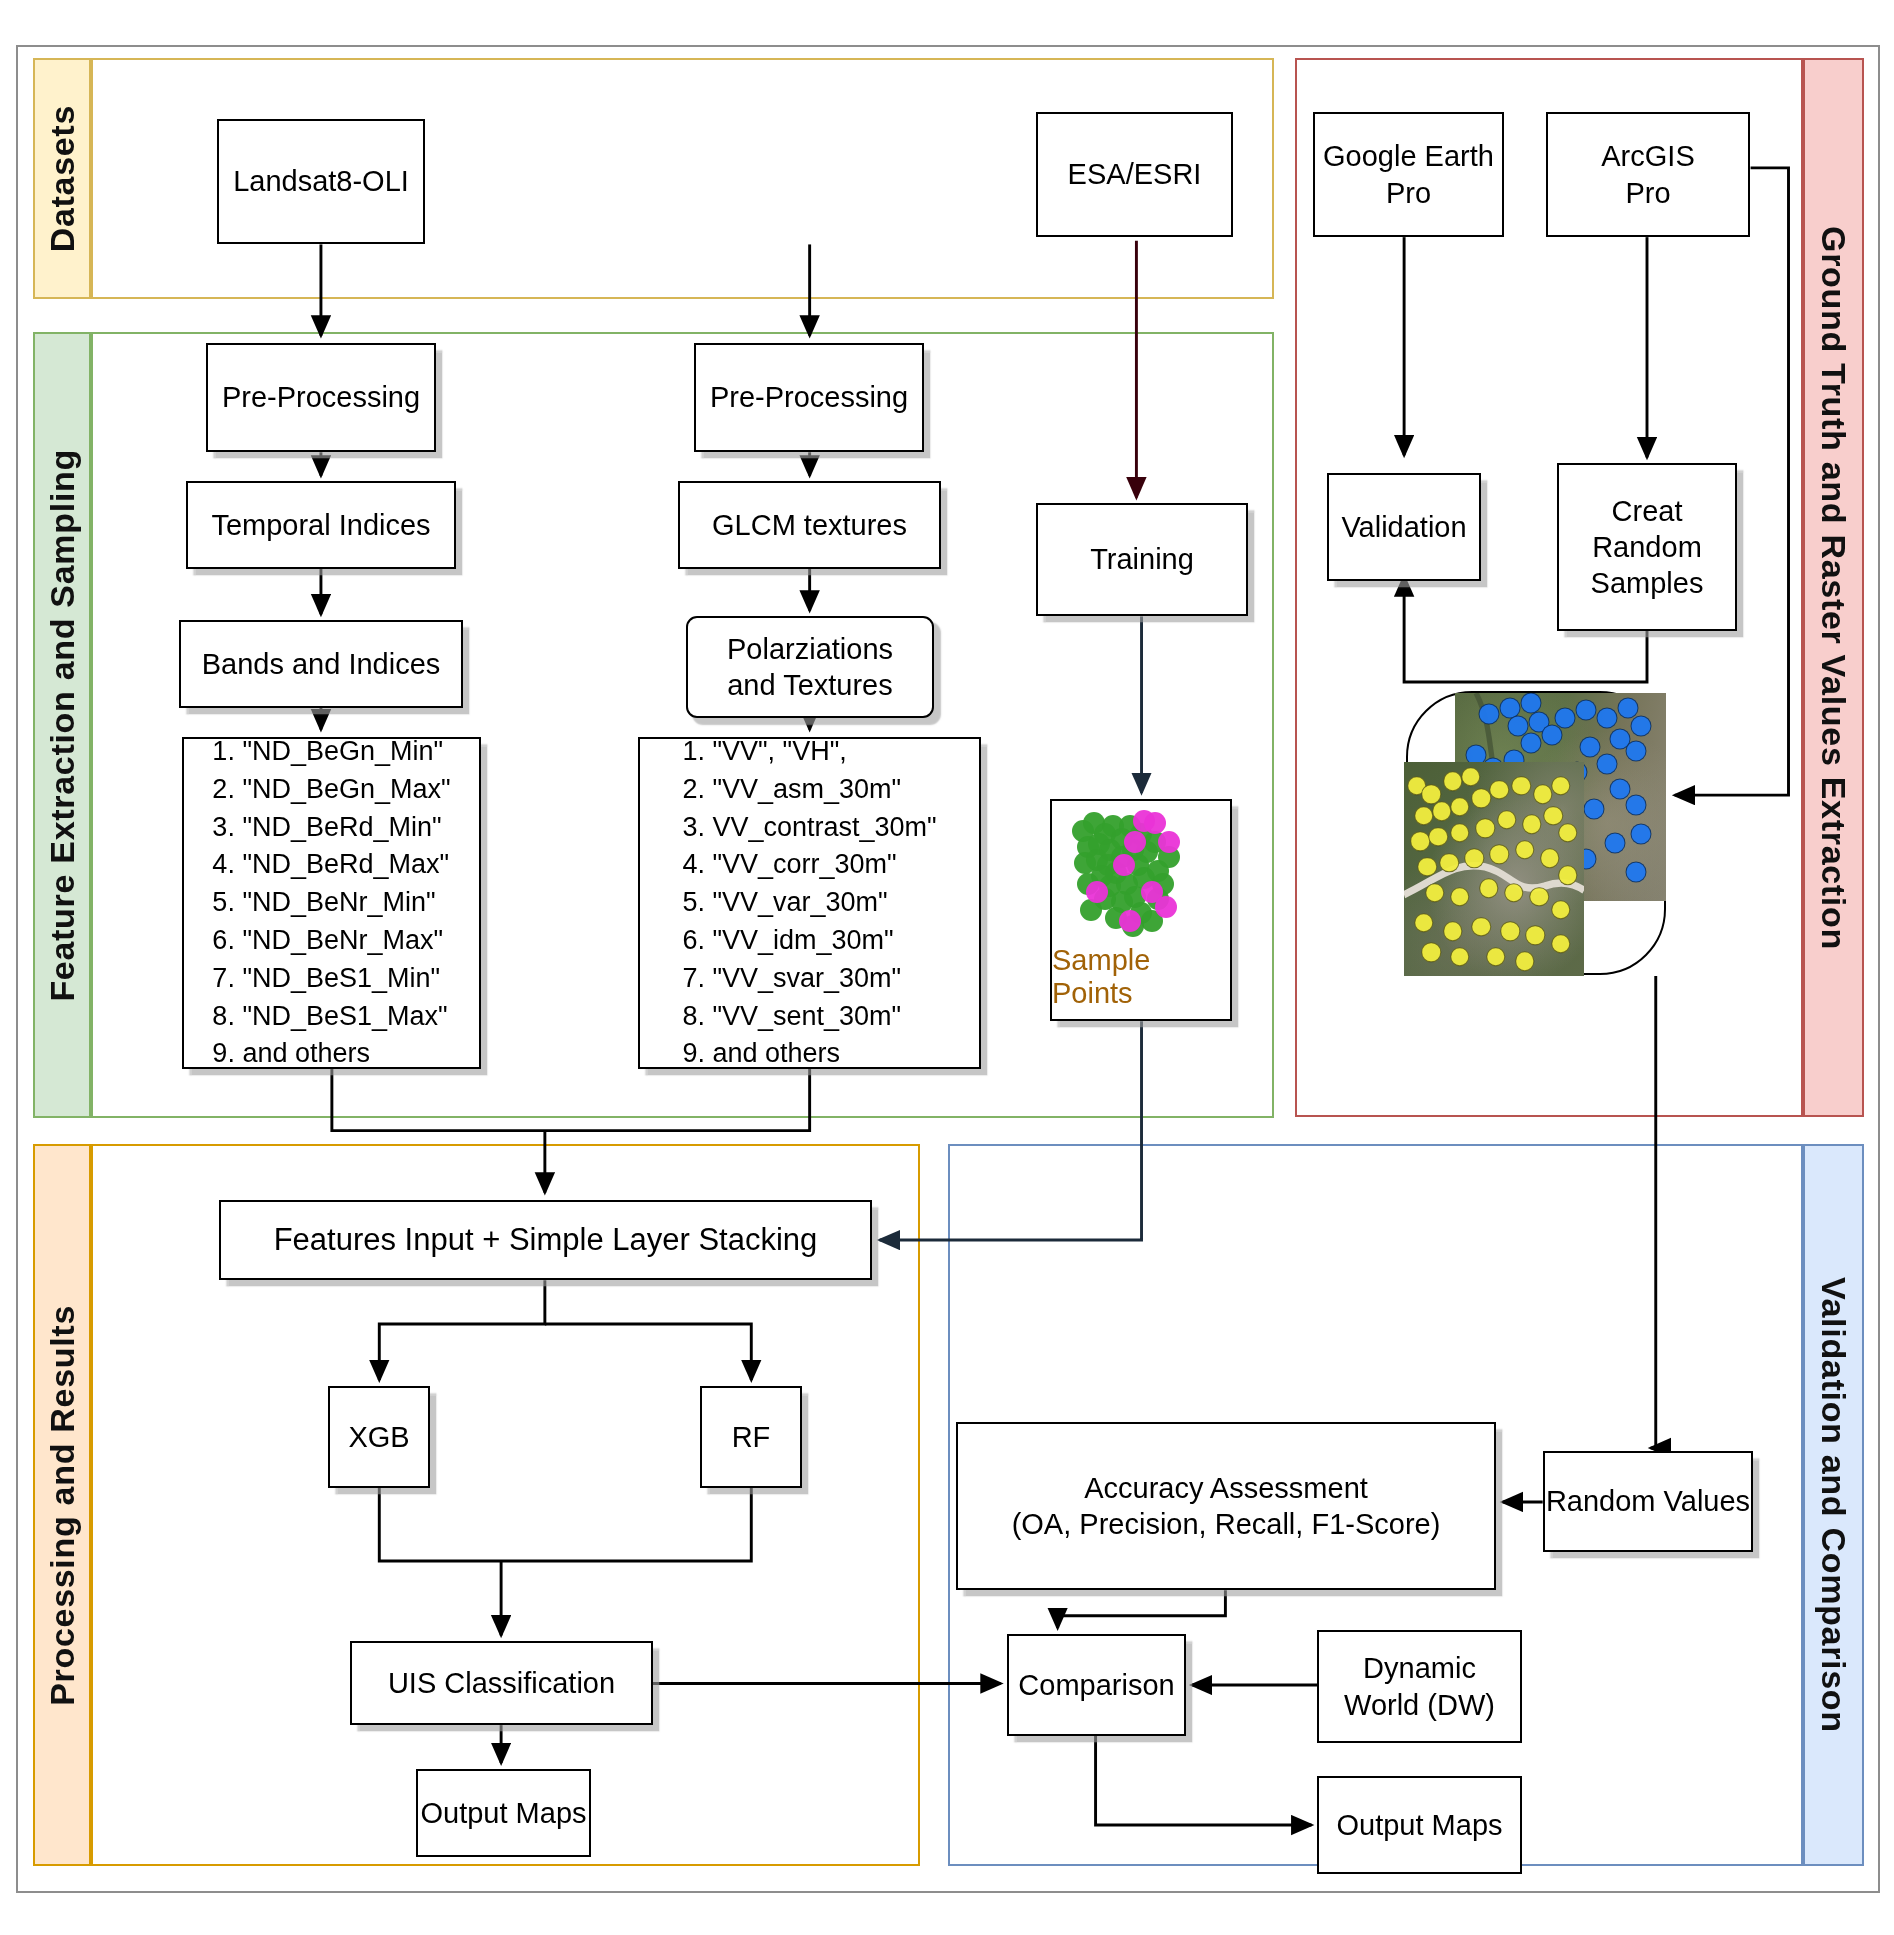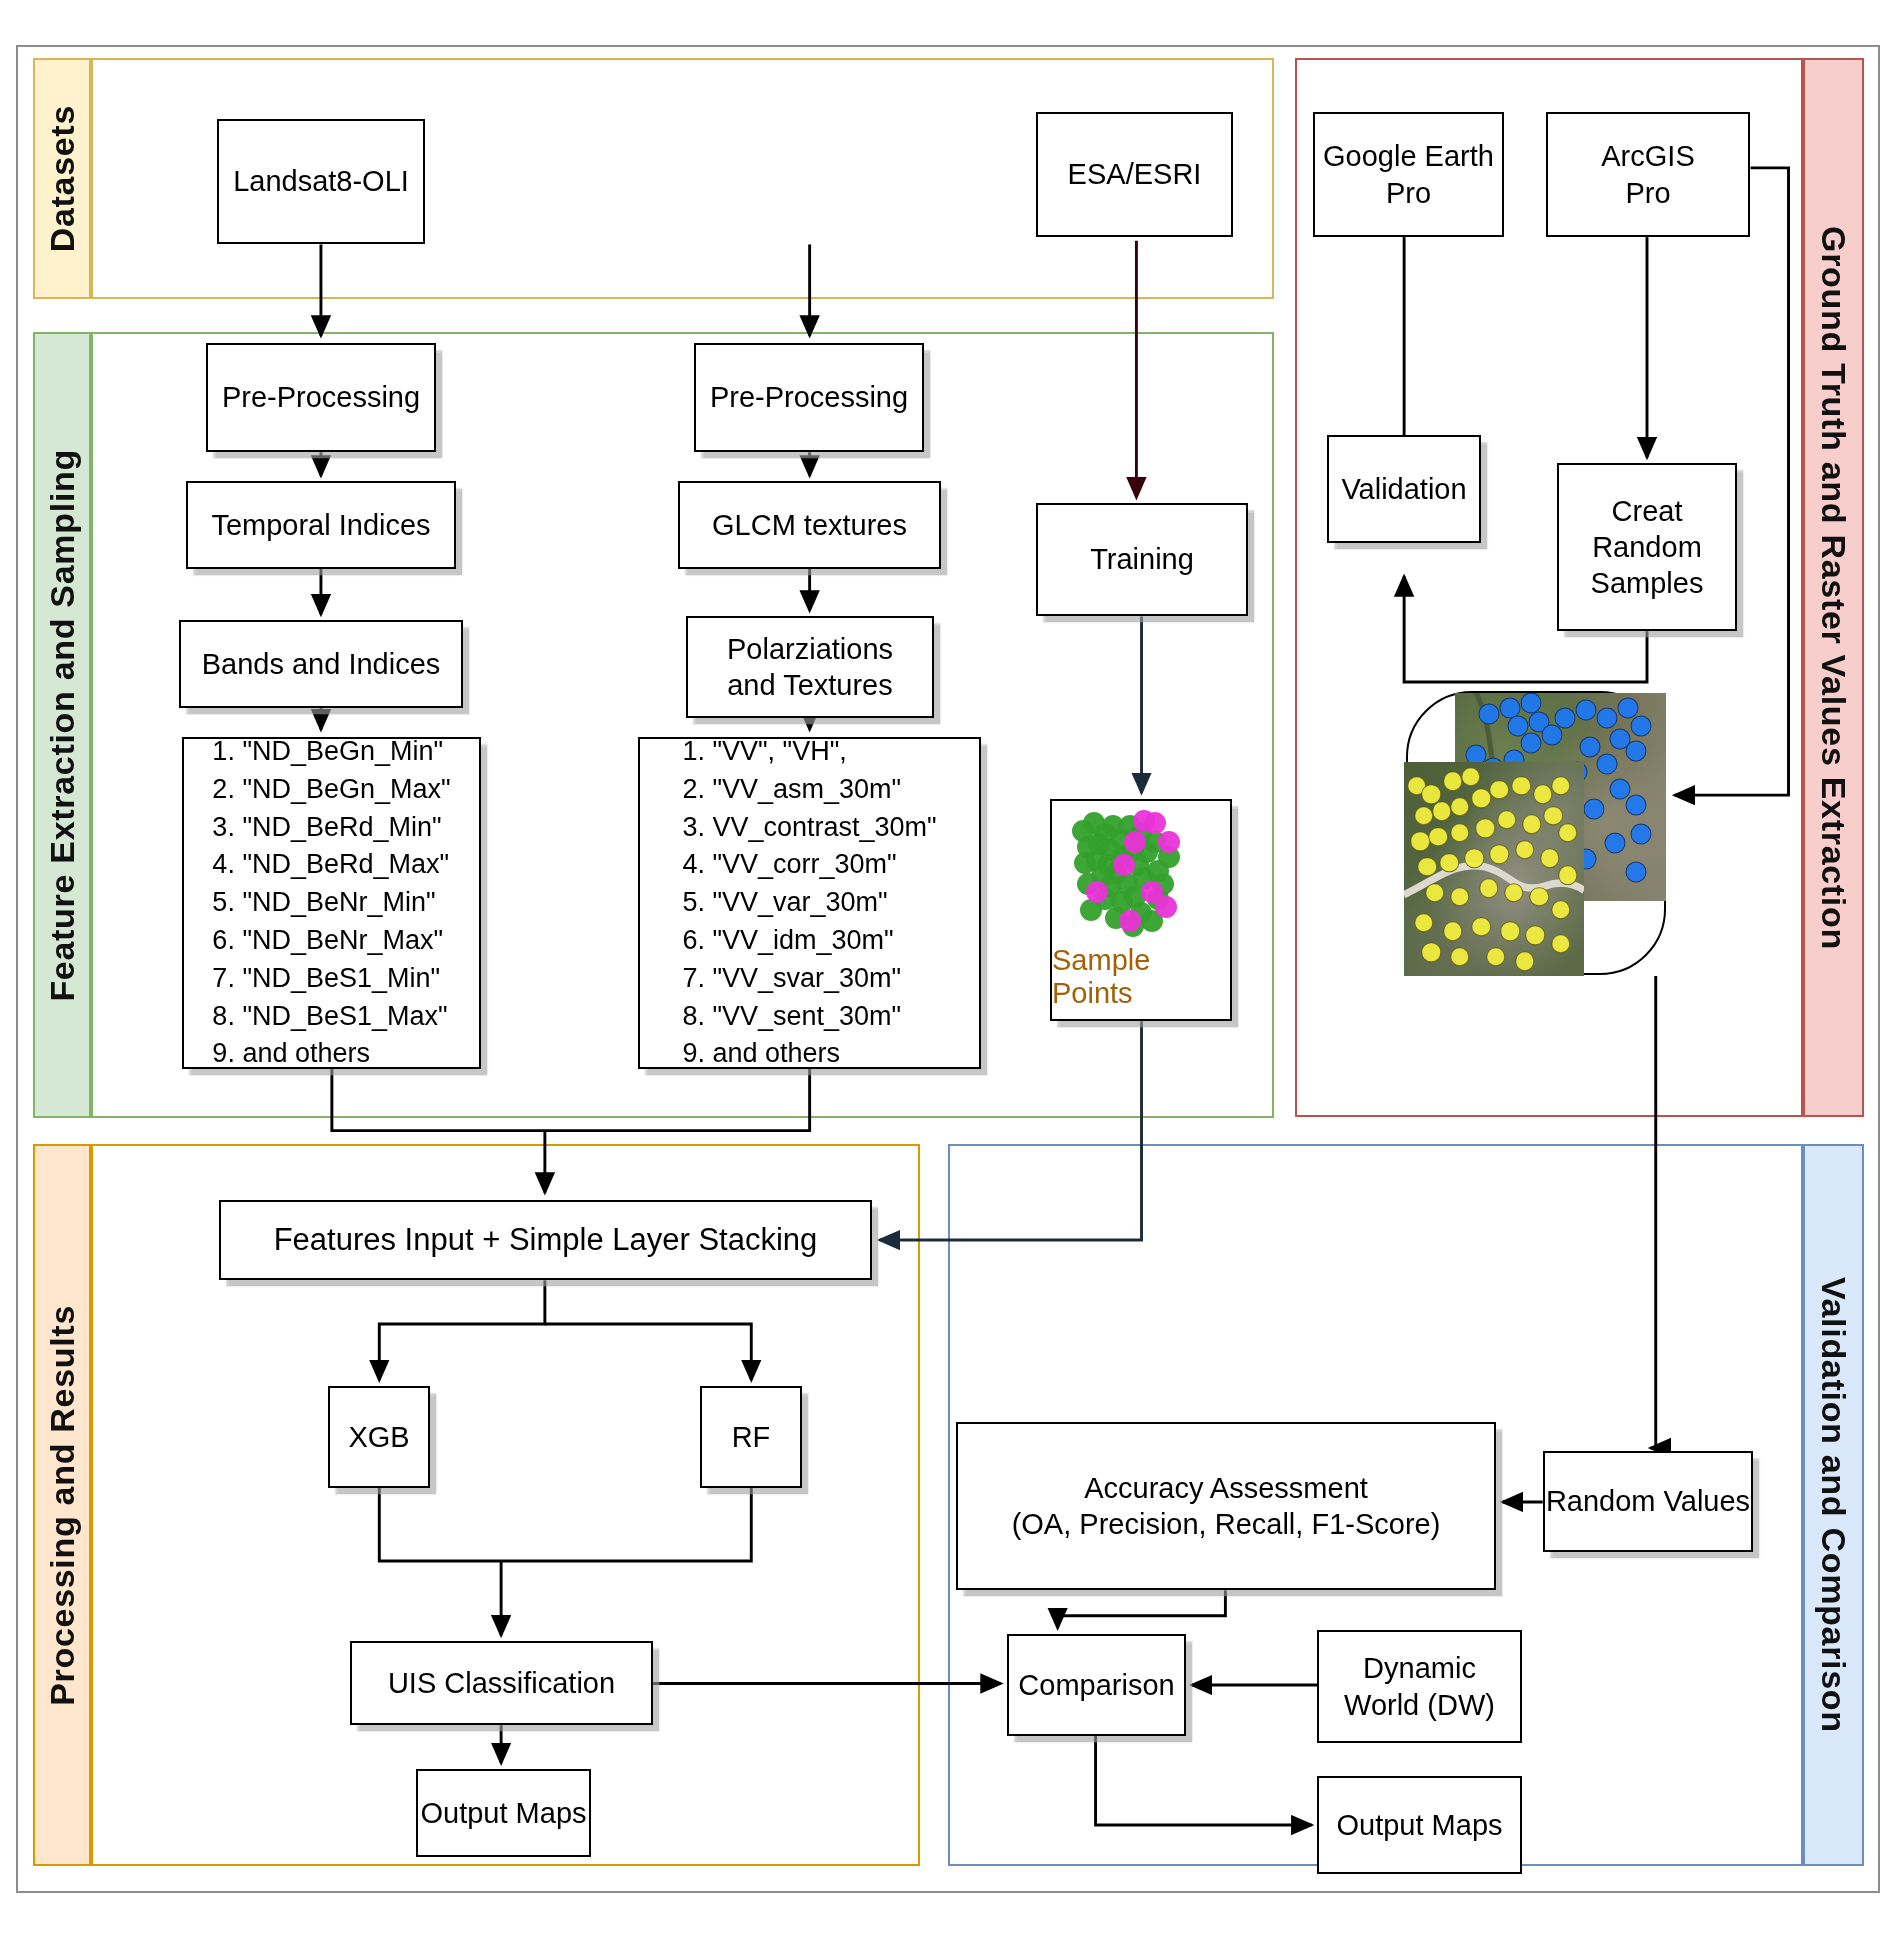--- a/index.html
+++ b/index.html
@@ -113,21 +113,21 @@
   <div class="node" style="left:1313px;top:112px;width:191px;height:125px;">Google Earth
 Pro</div>
   <div class="node" style="left:1546px;top:112px;width:204px;height:125px;">ArcGIS
 Pro</div>
 
   <div class="node shadow" style="left:206px;top:343px;width:230px;height:109px;">Pre-Processing</div>
   <div class="node shadow" style="left:694px;top:343px;width:230px;height:109px;">Pre-Processing</div>
   <div class="node shadow" style="left:186px;top:481px;width:270px;height:88px;">Temporal Indices</div>
   <div class="node shadow" style="left:678px;top:481px;width:263px;height:88px;">GLCM textures</div>
   <div class="node shadow" style="left:179px;top:620px;width:284px;height:88px;">Bands and Indices</div>
-  <div class="node shadow" style="left:686px;top:616px;width:248px;height:102px;">Polarziations
+  <div class="node shadow" style="left:686px;top:616px;width:248px;height:102px;border-radius:11px;">Polarziations
 and Textures</div>
   <div class="list-box shadow" style="left:182px;top:737px;width:299px;height:332px;">
     <div class="list-inner">
         <div>1. "ND_BeGn_Min"</div>
         <div>2. "ND_BeGn_Max"</div>
         <div>3. "ND_BeRd_Min"</div>
         <div>4. "ND_BeRd_Max"</div>
         <div>5. "ND_BeNr_Min"</div>
         <div>6. "ND_BeNr_Max"</div>
         <div>7. "ND_BeS1_Min"</div>
@@ -195,21 +195,21 @@
         <span class="dot" style="left: 38%; top: 40%; width: 22px; height: 22px; background: rgb(234, 51, 215); opacity: 0.95;"></span>
         <span class="dot" style="left: 18%; top: 60%; width: 22px; height: 22px; background: rgb(234, 51, 215); opacity: 0.95;"></span>
         <span class="dot" style="left: 58%; top: 60%; width: 22px; height: 22px; background: rgb(234, 51, 215); opacity: 0.95;"></span>
         <span class="dot" style="left: 68%; top: 72%; width: 22px; height: 22px; background: rgb(234, 51, 215); opacity: 0.95;"></span>
         <span class="dot" style="left: 42%; top: 82%; width: 22px; height: 22px; background: rgb(234, 51, 215); opacity: 0.95;"></span>
         <span class="dot" style="left: 70%; top: 22%; width: 22px; height: 22px; background: rgb(234, 51, 215); opacity: 0.95;"></span>
       </div>
     <div class="sample-label">Sample Points</div>
   </div>
 
-  <div class="node shadow" style="left:1327px;top:435px;width:154px;height:108px;">Validation</div>
+  <div class="node shadow" style="left:1327px;top:473px;width:154px;height:108px;">Validation</div>
   <div class="node shadow" style="left:1557px;top:463px;width:180px;height:168px;">Creat
 Random
 Samples</div>
 
   <div id="map-outline"></div>
   <div id="sat-blue" class="sat">
     <svg class="road" viewBox="0 0 100 100" preserveAspectRatio="none">
         <path d="M10,0 C20,20 14,40 26,55 C36,68 30,85 38,100" stroke="rgba(70,85,55,.8)" stroke-width="2.5" fill="none"></path>
       </svg>
   <span class="dot" style="left: 16%; top: 10%; width: 19px; height: 19px; background: rgb(31, 120, 240); opacity: 0.95; border: 1.5px solid rgba(0, 0, 0, 0.55);"></span>

